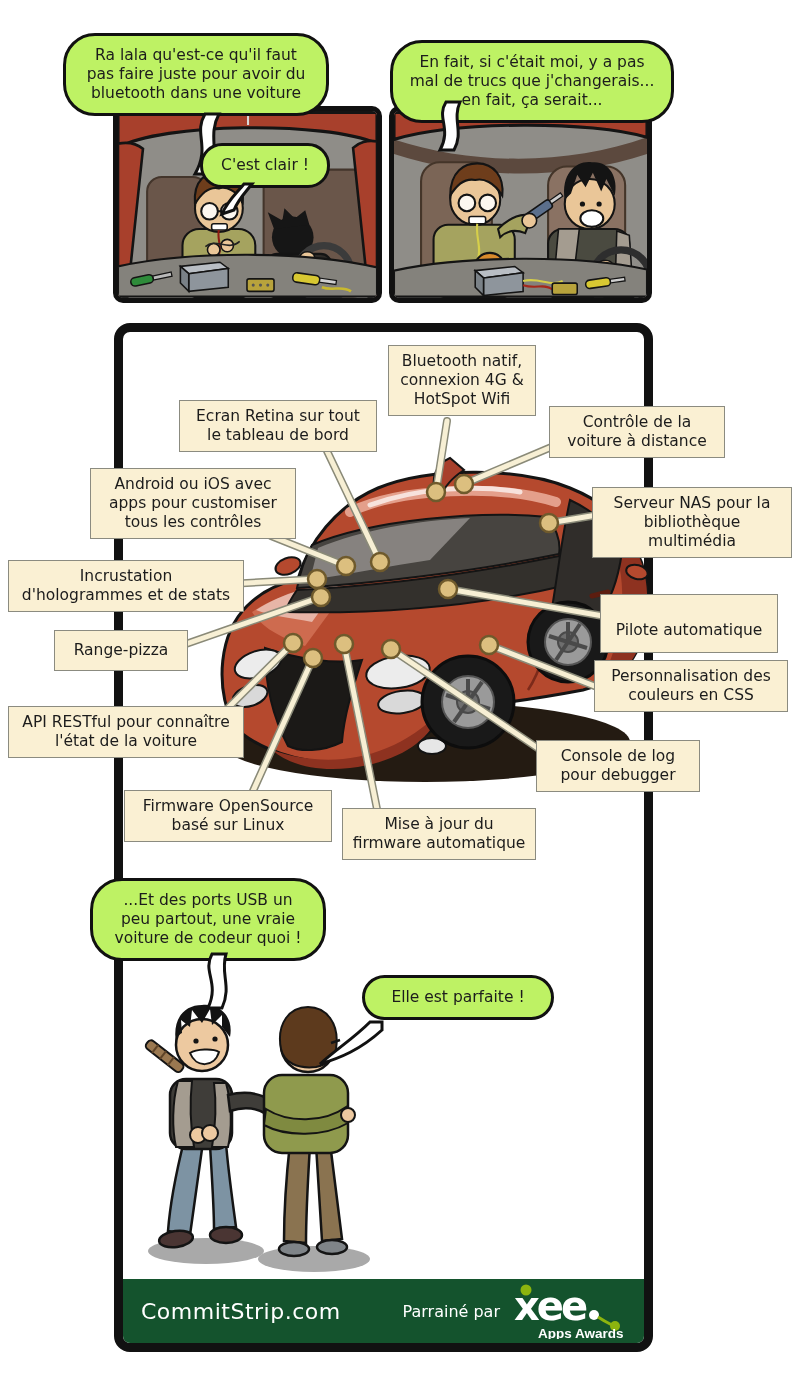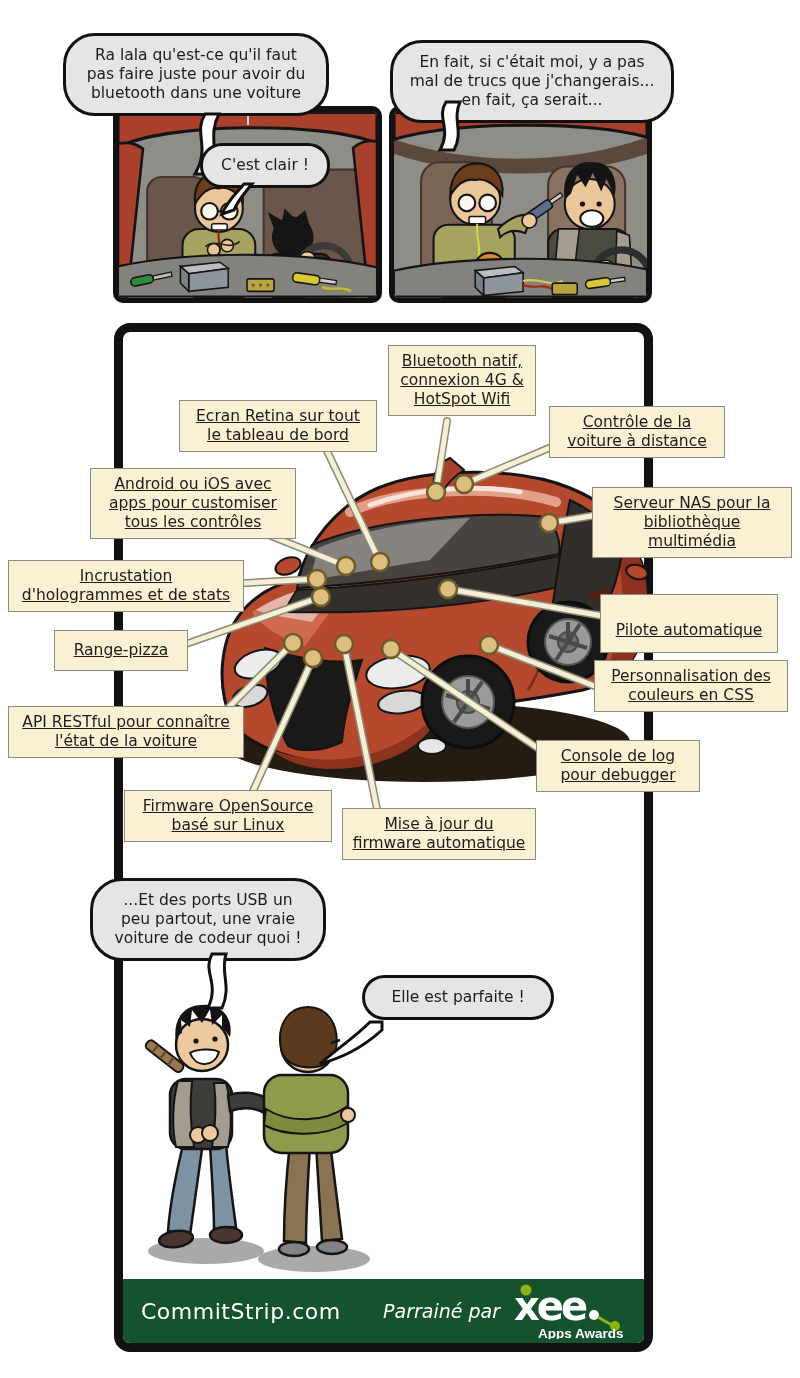--- a/index.html
+++ b/index.html
@@ -10,45 +10,45 @@
   .panel{position:absolute;border:5px solid #111;border-radius:10px;background:#8f8d88;overflow:hidden;z-index:2;}
   #panel1{left:113px;top:106px;width:259px;height:187px;}
   #panel2{left:389px;top:106px;width:253px;height:187px;}
 
   #main-panel{position:absolute;left:114px;top:323px;width:521px;height:1011px;
               border:9px solid #111;border-radius:16px;background:#fff;overflow:hidden;z-index:1;}
   #footer-bar{position:absolute;left:0;right:0;bottom:0;height:64px;background:#14532d;
               display:flex;align-items:center;justify-content:space-between;padding:0 18px;color:#fff;}
   #footer-site{font-size:22px;letter-spacing:.5px;}
   #footer-right{display:flex;align-items:center;gap:14px;}
-  #footer-sponsor{font-size:19px;font-style:italic;}
+  #footer-sponsor{font-size:16px;}
 
   
   #scene-svg{position:absolute;left:0;top:318px;width:800px;height:960px;z-index:3;pointer-events:none;}
   #duo-svg{position:absolute;left:118px;top:983px;width:280px;height:295px;z-index:3;pointer-events:none;}
 
   
   .callout{position:absolute;background:#faf0d3;border:1px solid #8b8b80;text-align:center;
-           font-size:15.5px;line-height:1.22;padding:6px 8px;z-index:4;text-decoration:underline;}
+           font-size:15.5px;line-height:1.22;padding:6px 8px;z-index:4;}
   .c-bluetooth{left:388px;top:345px;width:130px;}
   .c-ecran{left:179px;top:400px;width:180px;}
   .c-controle{left:549px;top:406px;width:158px;}
   .c-android{left:90px;top:468px;width:188px;}
   .c-serveur{left:592px;top:487px;width:182px;}
   .c-incrustation{left:8px;top:560px;width:218px;}
   .c-pilote{left:600px;top:594px;width:160px;padding-top:26px;padding-bottom:12px;}
   .c-range{left:54px;top:630px;width:116px;padding-top:10px;padding-bottom:10px;}
   .c-perso{left:594px;top:660px;width:176px;}
   .c-api{left:8px;top:706px;width:218px;}
   .c-console{left:536px;top:740px;width:146px;}
   .c-firmware{left:124px;top:790px;width:190px;}
   .c-mise{left:342px;top:808px;width:176px;}
 
   
-  .bubble{position:absolute;background:#e5e5e5;border:3px solid #111;border-radius:32px;
+  .bubble{position:absolute;background:#bef264;border:3px solid #111;border-radius:32px;
           text-align:center;font-size:15.5px;line-height:1.22;padding:10px 14px;z-index:6;}
   .b-main1{left:63px;top:33px;width:232px;}
   .b-clair{left:200px;top:143px;width:96px;border-radius:22px;}
   .b-main2{left:390px;top:25px;width:250px;margin-top:15px;}
   .b-usb{left:90px;top:878px;width:202px;}
   .b-perfect{left:362px;top:975px;width:158px;border-radius:26px;}
   .tail{position:absolute;z-index:6;pointer-events:none;}
 </style>
 </head>
 <body>

